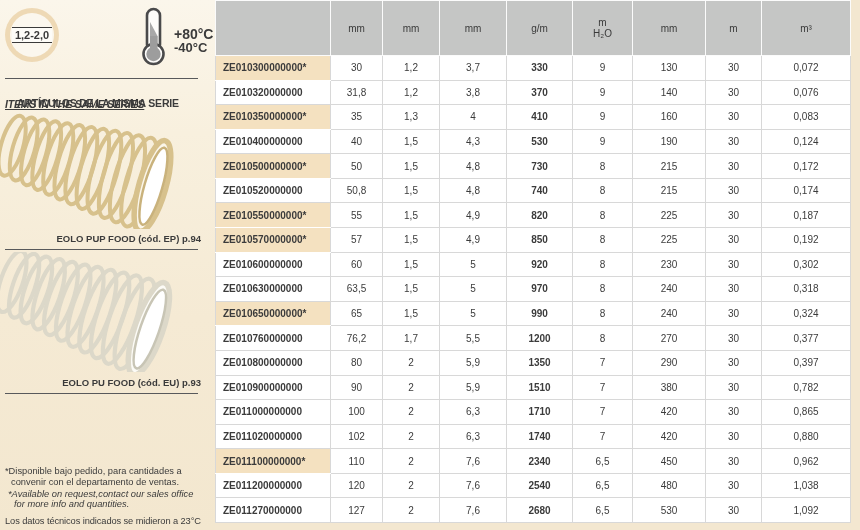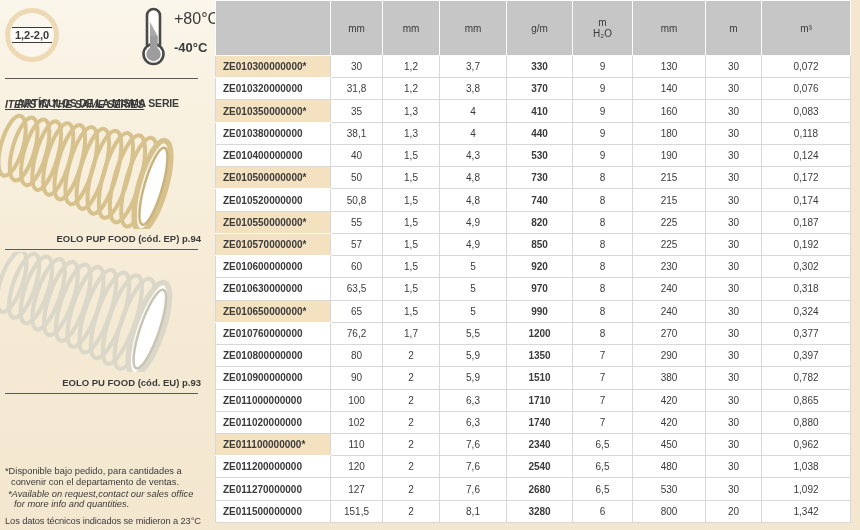--- a/index.html
+++ b/index.html
@@ -20,21 +20,21 @@
   .badge-mid {
     width: 44px; height: 44px; border-radius: 50%; background: #fbf7ee;
     display: flex; align-items: center; justify-content: center;
   }
   .badge-text {
     font-size: 11px; font-weight: bold; color: #3a3a3a; background: #fdfcf8;
     border-top: 1.5px solid #3a3a3a; border-bottom: 1.5px solid #3a3a3a; padding: 1px 3px;
   }
   .thermo { position: absolute; left: 130px; top: 4px; width: 85px; height: 64px; }
   .thermo svg { position: absolute; left: 8px; top: 2px; }
-  .temp-max { position: absolute; left: 44px; top: 6px; font-size: 16px; font-weight: normal; }
+  .temp-max { position: absolute; left: 44px; top: 22px; font-size: 14px; font-weight: bold; }
   .temp-min { position: absolute; left: 44px; top: 36px; font-size: 13px; font-weight: bold; text-align: center; }
   .divider { position: absolute; left: 5px; width: 193px; height: 1px; background: #58595b; }
   .d1 { top: 78px; } .d2 { top: 249px; } .d3 { top: 393px; }
   .series-es { position: absolute; left: 5px; top: 85px; margin: 12px; font-size: 10.5px; font-weight: bold; letter-spacing: -0.2px; }
   .series-en { position: absolute; left: 5px; top: 98px; margin: 0; font-size: 10.5px; font-weight: bold; font-style: italic; letter-spacing: -0.2px; text-decoration: underline; }
   .hose { position: absolute; left: 0; width: 215px; overflow: hidden; }
   .hose1 { top: 113px; height: 116px; }
   .hose2 { top: 252px; height: 120px; }
   .caption { position: absolute; left: 0; right: 14px; text-align: right; font-size: 9.5px; font-weight: bold; }
   .c1 { top: 233px; } .c2 { top: 377px; }
@@ -200,31 +200,20 @@
             <td>35</td>
             <td>1,3</td>
             <td>4</td>
             <td class="gm">410</td>
             <td>9</td>
             <td>160</td>
             <td>30</td>
             <td>0,083</td>
           </tr>
           <tr>
-            <td class="code">ZE010380000000</td>
-            <td>38,1</td>
-            <td>1,3</td>
-            <td>4</td>
-            <td class="gm">440</td>
-            <td>9</td>
-            <td>180</td>
-            <td>30</td>
-            <td>0,118</td>
-          </tr>
-          <tr>
             <td class="code">ZE010400000000</td>
             <td>40</td>
             <td>1,5</td>
             <td>4,3</td>
             <td class="gm">530</td>
             <td>9</td>
             <td>190</td>
             <td>30</td>
             <td>0,124</td>
           </tr>
@@ -386,27 +375,16 @@
             <td class="code">ZE011270000000</td>
             <td>127</td>
             <td>2</td>
             <td>7,6</td>
             <td class="gm">2680</td>
             <td>6,5</td>
             <td>530</td>
             <td>30</td>
             <td>1,092</td>
           </tr>
-          <tr>
-            <td class="code">ZE011500000000</td>
-            <td>151,5</td>
-            <td>2</td>
-            <td>8,1</td>
-            <td class="gm">3280</td>
-            <td>6</td>
-            <td>800</td>
-            <td>20</td>
-            <td>1,342</td>
-          </tr>
         </tbody>
     </table>
   </main>
 </div>
 
 </body></html>

